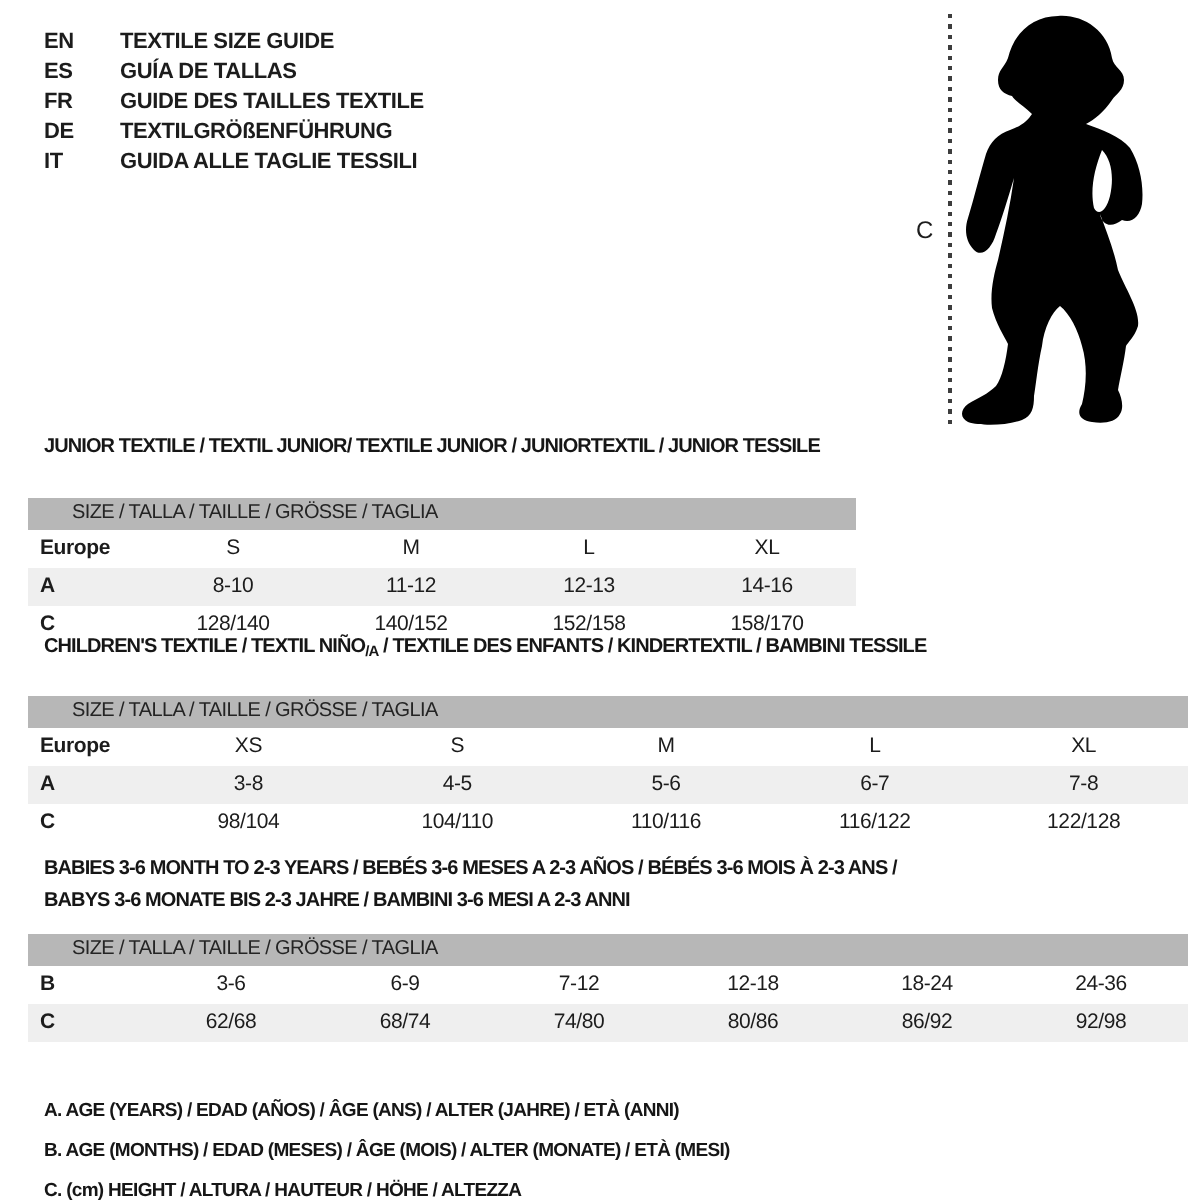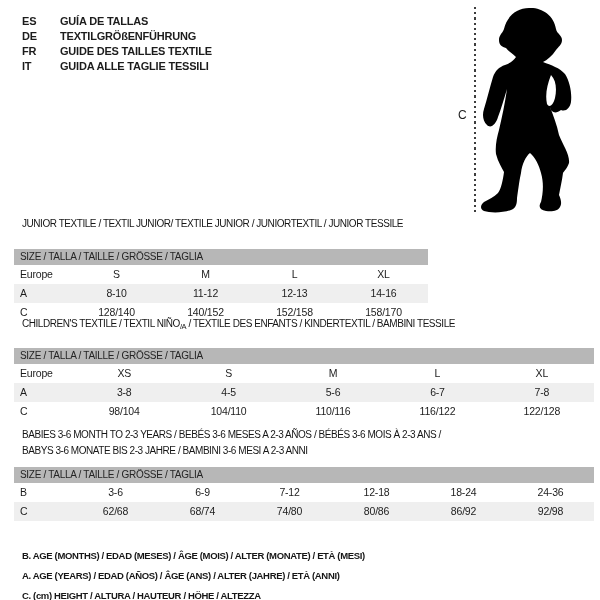--- a/index.html
+++ b/index.html
@@ -17,66 +17,70 @@
   
   .fig-dotted {
     position: absolute; left: 474px; top: 7px; width: 2px; height: 206px;
     background: repeating-linear-gradient(to bottom, #3d3d3d 0 2.2px, transparent 2.2px 5.2px);
   }
   .fig-c { position: absolute; left: 458px; top: 108px; font-size: 12px; font-weight: 500; letter-spacing: -0.2px; }
   .fig-svg { position: absolute; left: 478px; top: 5px; }
 
   
   .sec-title {
-    position: absolute; left: 22px; font-weight: normal; font-size: 10px;
+    position: absolute; left: 22px; font-weight: bold; font-size: 10px;
     letter-spacing: -0.45px; white-space: nowrap; color: #161616;
   }
   #t1-title { top: 218px; }
   #t2-title { top: 318px; }
   #t3-title { top: 427px; line-height: 16px; }
   .sub { font-size: 7.5px; vertical-align: -2px; }
 
   
   .table { position: absolute; left: 14px; }
   #t1 { top: 249px; width: 414px; }
   #t2 { top: 348px; width: 580px; }
   #t3 { top: 467px; width: 580px; }
   .band {
     height: 16px; line-height: 16px; background: var(--band-bg, #b7b7b7);
-    font-size: 10px; letter-spacing: -0.3px; padding-left: 6px; box-sizing: border-box;
+    font-size: 10px; letter-spacing: -0.3px; padding-left: 22px; box-sizing: border-box;
     color: #242424; white-space: nowrap;
   }
   .trow { display: flex; height: 19px; line-height: 19px; font-size: 10.5px; letter-spacing: -0.2px; }
   .trow.shade { background: var(--shade-bg, #efefef); }
-  .tlabel { width: 58px; padding-left: 6px; box-sizing: border-box; }
+  .tlabel { width: 58px; padding-left: 6px; box-sizing: border-box; font-weight: bold; }
   .tcell { flex: 1; text-align: center; }
 
   
   .notes {
     position: absolute; left: 22px; top: 546px; font-weight: bold; font-size: 9.5px;
     letter-spacing: -0.35px; line-height: 20px; white-space: nowrap; color: #161616;
   }
 </style>
 </head>
 <body>
 
 <div id="canvas">
 
   <div class="langs">
     <div class="lang-row">
+      <span class="lang-code">EN</span>
+      <span class="lang-label">TEXTILE SIZE GUIDE</span>
+    </div>
+    <div class="lang-row">
       <span class="lang-code">ES</span>
       <span class="lang-label">GUÍA DE TALLAS</span>
     </div>
     <div class="lang-row">
+      <span class="lang-code">FR</span>
+      <span class="lang-label">GUIDE DES TAILLES TEXTILE</span>
+    </div>
+    <div class="lang-row">
       <span class="lang-code">DE</span>
       <span class="lang-label">TEXTILGRÖßENFÜHRUNG</span>
-    </div>
-    <div class="lang-row">
-      <span class="lang-code">FR</span>
-      <span class="lang-label">GUIDE DES TAILLES TEXTILE</span>
     </div>
     <div class="lang-row">
       <span class="lang-code">IT</span>
       <span class="lang-label">GUIDA ALLE TAGLIE TESSILI</span>
     </div>
   </div>
 
   <div class="fig-dotted"></div>
   <div class="fig-c">C</div>
   <svg class="fig-svg" width="116" height="210" viewBox="0 0 116 210" aria-hidden="true">
@@ -202,18 +206,18 @@
       <div class="tcell">62/68</div>
       <div class="tcell">68/74</div>
       <div class="tcell">74/80</div>
       <div class="tcell">80/86</div>
       <div class="tcell">86/92</div>
       <div class="tcell">92/98</div>
     </div>
   </div>
 
   <div class="notes">
+    <div>A. AGE (YEARS) / EDAD (AÑOS) / ÂGE (ANS) / ALTER (JAHRE) / ETÀ (ANNI)</div>
     <div>B. AGE (MONTHS) / EDAD (MESES) / ÂGE (MOIS) / ALTER (MONATE) / ETÀ (MESI)</div>
-    <div>A. AGE (YEARS) / EDAD (AÑOS) / ÂGE (ANS) / ALTER (JAHRE) / ETÀ (ANNI)</div>
     <div>C. (cm) HEIGHT / ALTURA / HAUTEUR / HÖHE / ALTEZZA</div>
   </div>
 
 </div>
 
 </body></html>

